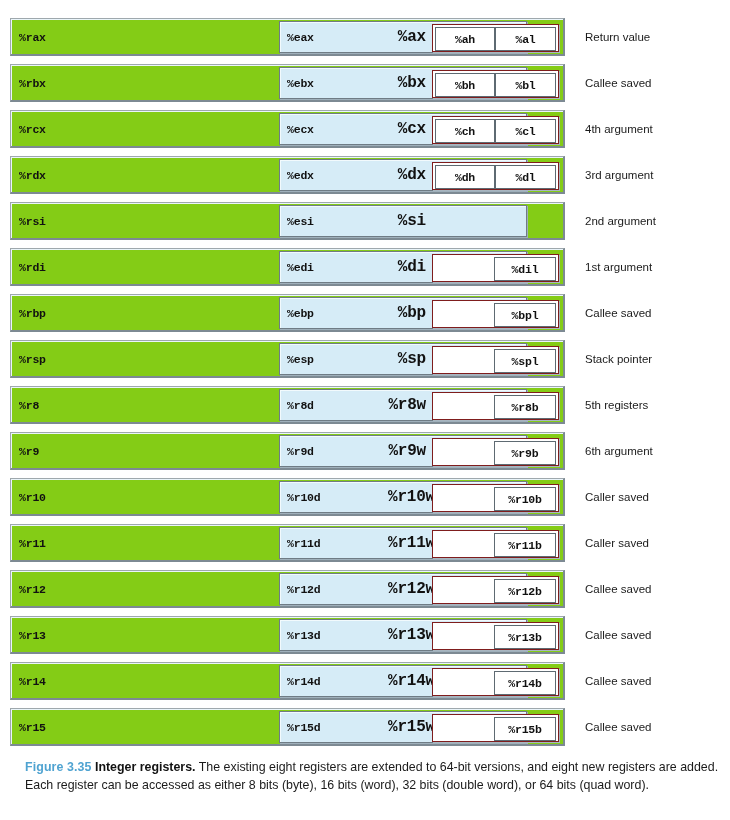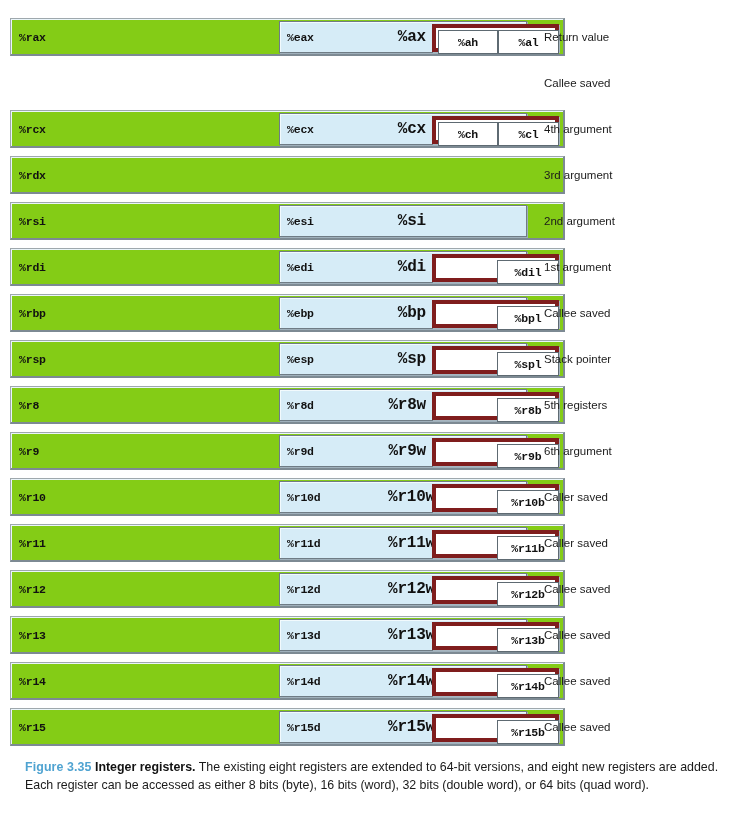--- a/index.html
+++ b/index.html
@@ -124,21 +124,21 @@
 
   
   .w-box {
     position: absolute;
     left: 152px;      
     top: 2px;
     width: 127px;
     height: 28px;
     box-sizing: border-box;
     background: #ffffff;
-    border: 4px solid #7f1d1d;
+    border: 1px solid #7f1d1d;
     box-shadow: inset 1px 1px 0 #ffffff, 1px 1px 0 #a8b6c0;
   }
 
   
   .b-box {
     position: absolute;
     top: 2px;
     height: 24px;
     box-sizing: border-box;
     background: #ffffff;
@@ -156,21 +156,21 @@
     font-size: 11.5px;
     color: #111111;
     font-weight: 700;
     letter-spacing: -0.2px;
     white-space: nowrap;
   }
 
   
   .desc {
     position: absolute;
-    left: 544px;
+    left: 585px;
     top: 50%;
     transform: translateY(-50%);
     font-family: "Liberation Sans", sans-serif;
     font-size: 11.5px;
     color: #1b1b1b;
     white-space: nowrap;
   }
 
   
   .caption {
@@ -221,20 +221,35 @@
               </div>
               <div class="b-box lo">
                 <span class="b-label">%al</span>
               </div>
             </div>
           </div>
         </div>
         <span class="desc">Return value</span>
       </div>
       <div class="reg-row">
+        <div class="q-outer">
+          <span class="q-label">%rbx</span>
+          <div class="d-box">
+            <span class="d-label">%ebx</span>
+            <span class="w-label">%bx</span>
+            <div class="w-box">
+              <div class="b-box hi">
+                <span class="b-label">%bh</span>
+              </div>
+              <div class="b-box lo">
+                <span class="b-label">%bl</span>
+              </div>
+            </div>
+          </div>
+        </div>
         <span class="desc">Callee saved</span>
       </div>
       <div class="reg-row">
         <div class="q-outer">
           <span class="q-label">%rcx</span>
           <div class="d-box">
             <span class="d-label">%ecx</span>
             <span class="w-label">%cx</span>
             <div class="w-box">
               <div class="b-box hi">
@@ -244,20 +259,32 @@
                 <span class="b-label">%cl</span>
               </div>
             </div>
           </div>
         </div>
         <span class="desc">4th argument</span>
       </div>
       <div class="reg-row">
         <div class="q-outer">
           <span class="q-label">%rdx</span>
+          <div class="d-box">
+            <span class="d-label">%edx</span>
+            <span class="w-label">%dx</span>
+            <div class="w-box">
+              <div class="b-box hi">
+                <span class="b-label">%dh</span>
+              </div>
+              <div class="b-box lo">
+                <span class="b-label">%dl</span>
+              </div>
+            </div>
+          </div>
         </div>
         <span class="desc">3rd argument</span>
       </div>
       <div class="reg-row">
         <div class="q-outer">
           <span class="q-label">%rsi</span>
           <div class="d-box">
             <span class="d-label">%esi</span>
             <span class="w-label">%si</span>
           </div>

